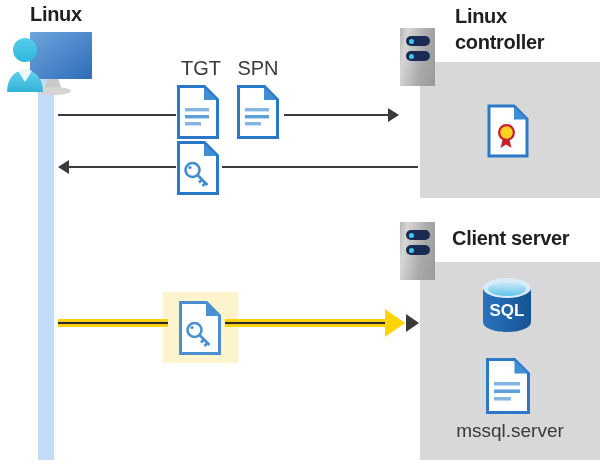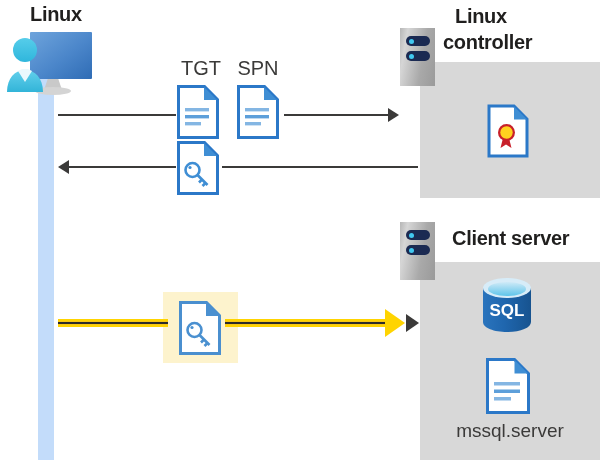--- a/index.html
+++ b/index.html
@@ -192,21 +192,21 @@
         <circle cx="16.5" cy="30" r="7"></circle>
         <path d="M21.5 35 l10 10"></path>
         <path d="M26 39.5 l-3 3"></path>
         <path d="M29.5 43 l-3 3"></path>
       </g>
       <circle cx="14" cy="27.5" r="1.6" fill="#3f8ed4"></circle>
     </svg>
   </div>
 
   <div class="abs title-bold" style="left:455px; top:4px;">Linux</div>
-  <div class="abs title-bold" style="left:443px; top:30px;text-align:center;">controller</div>
+  <div class="abs title-bold" style="left:455px; top:30px;text-align:center;">controller</div>
 
   <div class="abs panel" style="left:420px; top:62px; width:180px; height:136px;"></div>
 
   <div class="abs server-icon" style="left:400px; top:28px; width:35px; height:58px;">
     <div class="server-pill" style="left:6px; top:8px; width:24px; height:10px;"></div>
     <div class="server-dot" style="left:9px; top:10.5px; width:5px; height:5px;"></div>
     <div class="server-pill" style="left:6px; top:23px; width:24px; height:10px;"></div>
     <div class="server-dot" style="left:9px; top:25.5px; width:5px; height:5px;"></div>
   </div>
 

